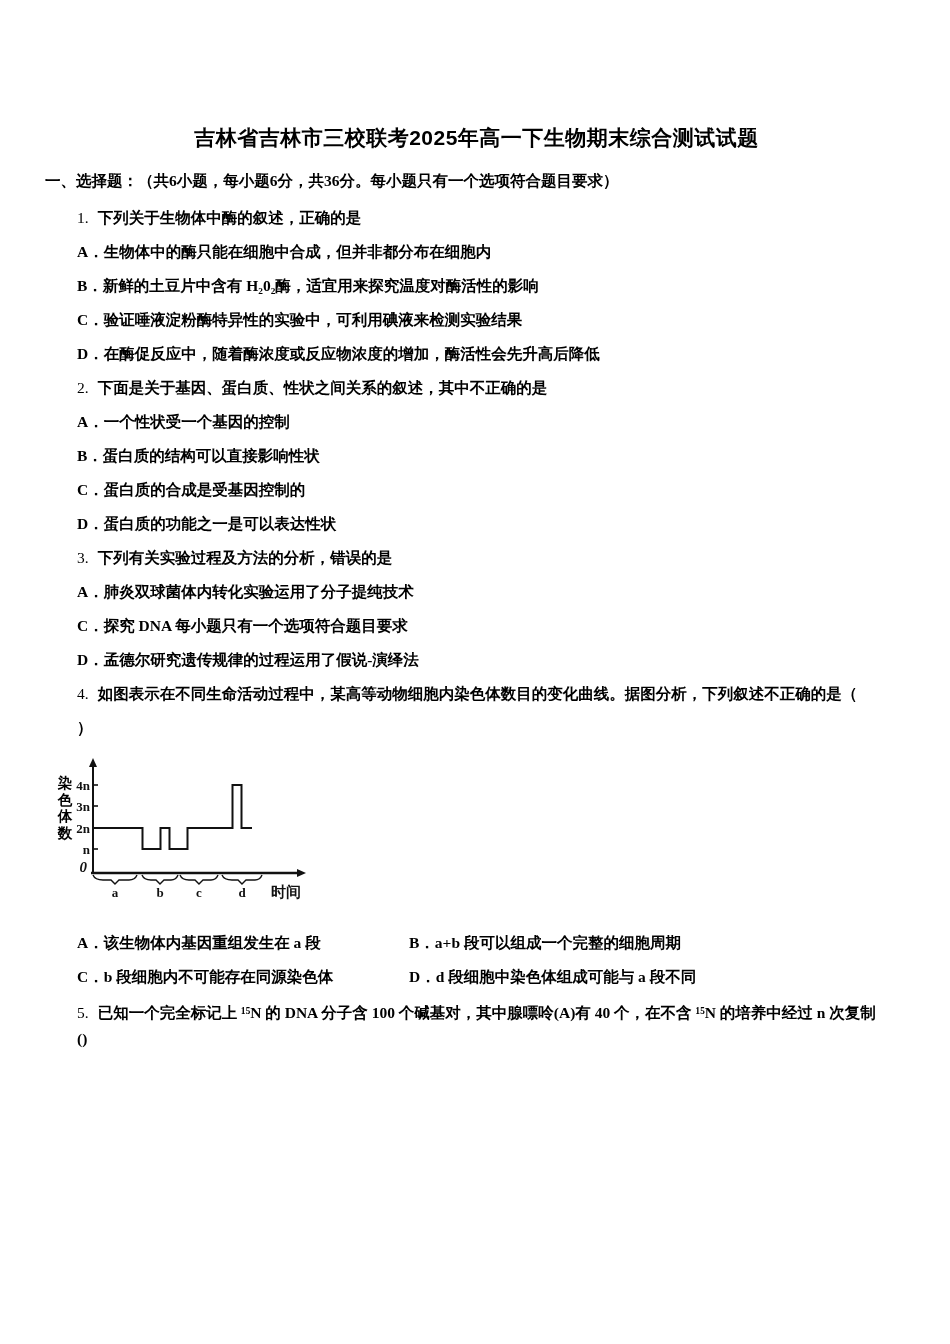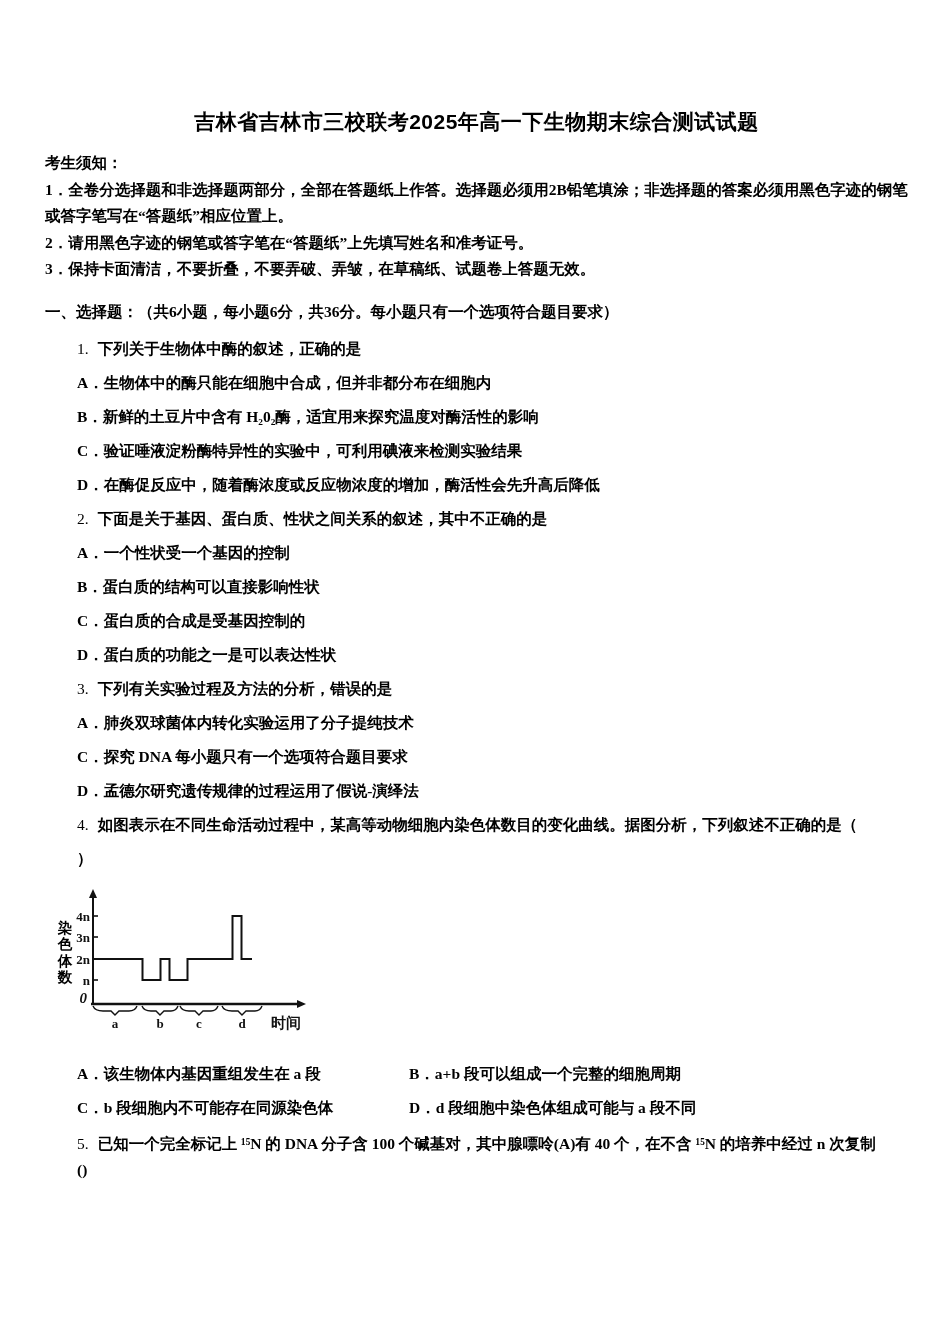--- a/index.html
+++ b/index.html
@@ -5,21 +5,21 @@
   html,body{margin:0;padding:0;background:#ffffff;}
   body{
     width:950px;min-height:1344px;
     color:#000;
     font-family:"Liberation Serif","DejaVu Serif",serif;
     font-size:15.5px;
     -webkit-font-smoothing:antialiased;
   }
   .doc{padding:108px 42px 40px 45px;}
   .title{
-    margin:0 0 14px 0;
+    margin:16px 0 14px 0;
     text-align:center;
     font-size:21px;
     font-weight:bold;
     line-height:28px;
     font-family:"Liberation Sans","DejaVu Sans",sans-serif;
     letter-spacing:.5px;
   }
   .notice{font-weight:bold;}
   .notice-heading,.notice-item{line-height:26.5px;}
   .section-heading{
@@ -30,21 +30,21 @@
   .line{margin-top:13px;line-height:21px;font-weight:bold;margin-left:32px;}
   .q-num{font-weight:400;margin-right:9px;}
   .paren-line{font-weight:bold;}
   
   .chart-wrap{
     position:relative;
     margin:18px 0 0 0;
     width:320px;height:152px;
   }
   .chart-ylabel{
-    position:absolute;left:12px;top:33px;
+    position:absolute;left:12px;top:19px;
     width:16px;
     font-size:14.5px;font-weight:bold;
     line-height:16.5px;
     word-break:break-all;
     text-align:center;
   }
   .chart-svg{position:absolute;left:0;top:0;}
   .chart-svg text{
     font-family:"Liberation Serif","DejaVu Serif",serif;
     font-weight:bold;fill:#111;
@@ -55,26 +55,20 @@
   .q5 .line2{margin-top:22px;}
   .q5 .line3{margin-top:5px;}
 </style>
 </head>
 <body>
 
 <div class="doc">
 
   <h1 class="title">吉林省吉林市三校联考2025年高一下生物期末综合测试试题</h1>
 
-  <div class="notice">
-    <div class="notice-heading">考生须知：</div>
-    <div class="notice-item">1．全卷分选择题和非选择题两部分，全部在答题纸上作答。选择题必须用2B铅笔填涂；非选择题的答案必须用黑色字迹的钢笔或答字笔写在“答题纸”相应位置上。</div>
-    <div class="notice-item">2．请用黑色字迹的钢笔或答字笔在“答题纸”上先填写姓名和准考证号。</div>
-    <div class="notice-item">3．保持卡面清洁，不要折叠，不要弄破、弄皱，在草稿纸、试题卷上答题无效。</div>
-  </div>
 
   <div class="section-heading">一、选择题：（共6小题，每小题6分，共36分。每小题只有一个选项符合题目要求）</div>
 
   <div class="question">
     <div class="line"><span class="q-num">1.</span><span>下列关于生物体中酶的叙述，正确的是</span></div>
     <div class="line">A．生物体中的酶只能在细胞中合成，但并非都分布在细胞内</div>
     <div class="line">B．新鲜的土豆片中含有 H₂0₂酶，适宜用来探究温度对酶活性的影响</div>
     <div class="line">C．验证唾液淀粉酶特异性的实验中，可利用碘液来检测实验结果</div>
     <div class="line">D．在酶促反应中，随着酶浓度或反应物浓度的增加，酶活性会先升高后降低</div>
   </div>

